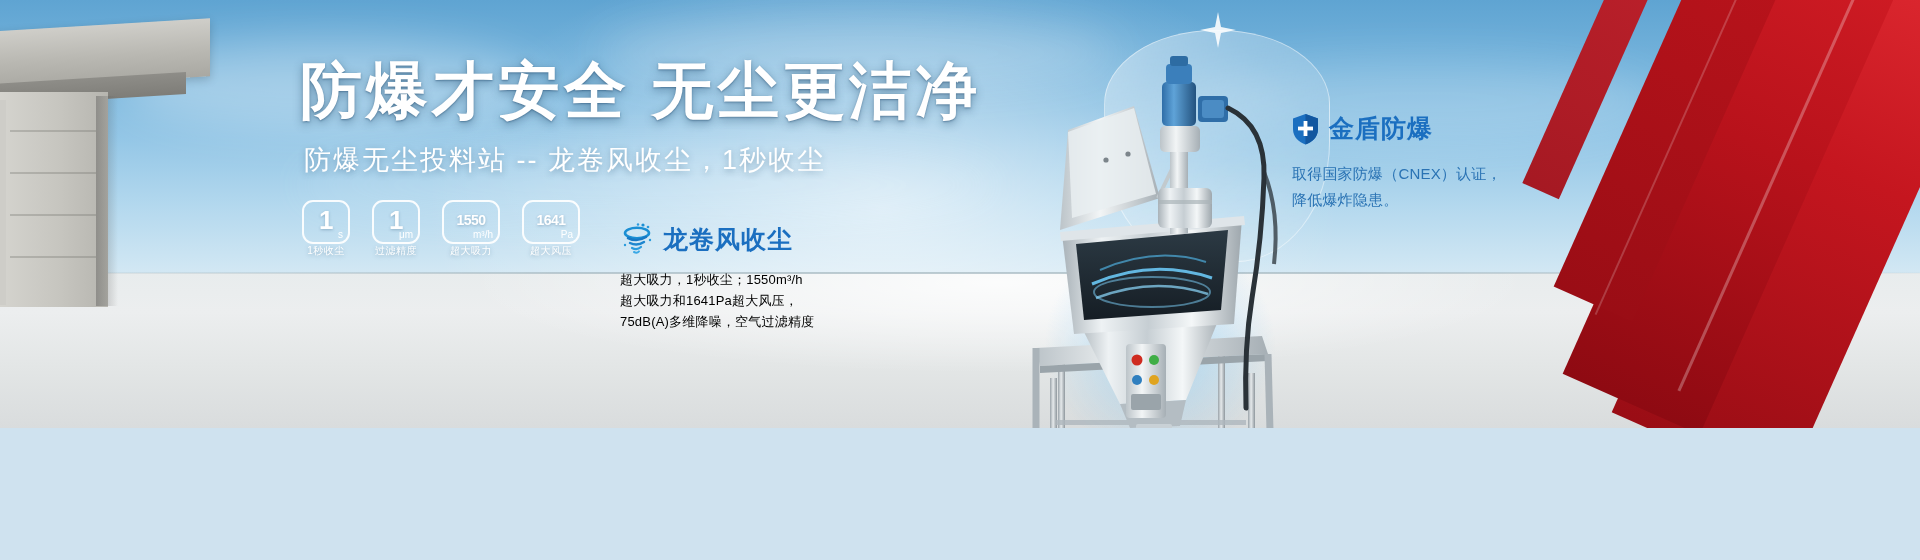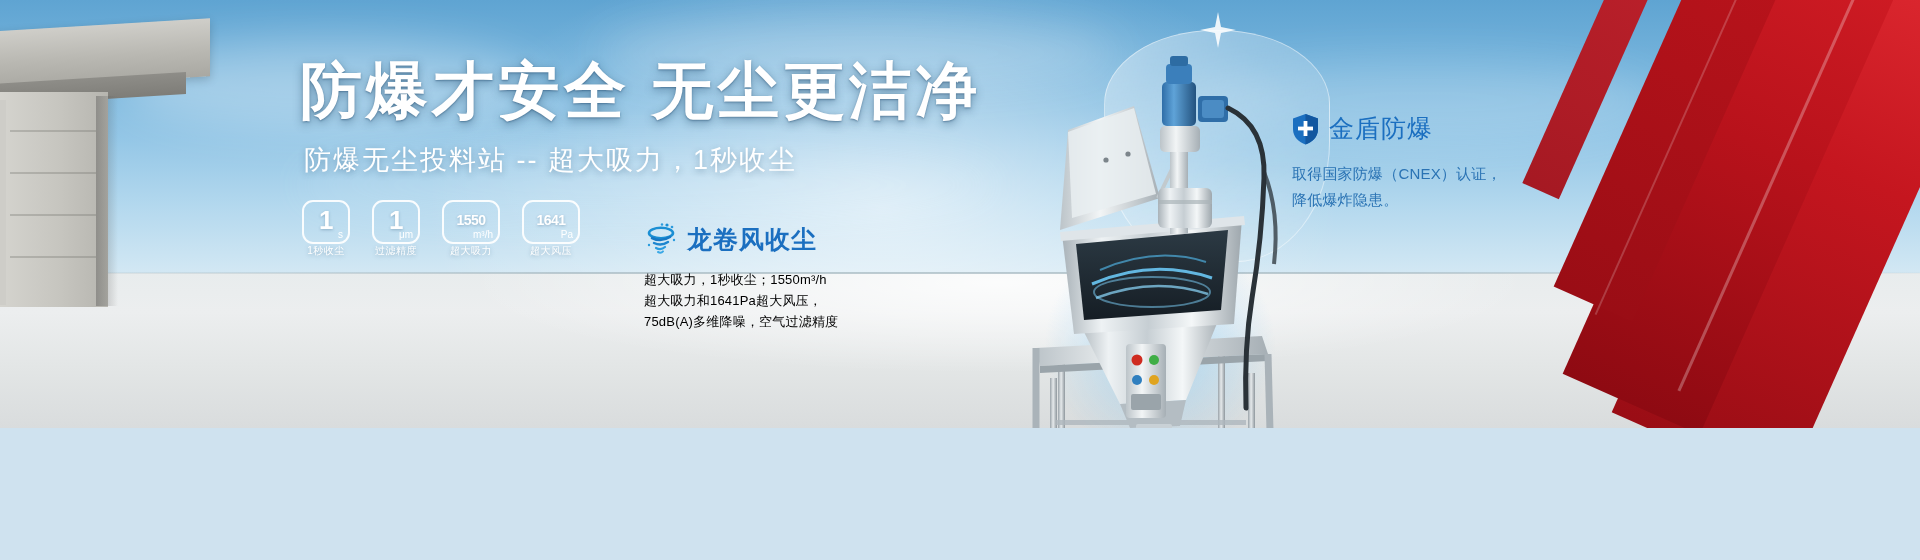--- a/index.html
+++ b/index.html
@@ -85,39 +85,39 @@
   .badge-num{ font-size:26px; font-weight:700; line-height:1; letter-spacing:-.5px;
     margin-top:-5px; text-shadow:0 1px 3px rgba(30,70,105,.3); }
   .badge-unit{ position:absolute; right:5px; bottom:2px; font-size:10px;
     line-height:1; color:#fff; font-weight:400; }
   .badge-label{ font-size:10px; color:#ffffff; white-space:nowrap;
     letter-spacing:.5px; text-shadow:0 1px 4px rgba(30,70,105,.35);}
   .badge.wide, .badge.wide .badge-box{ width:58px; }
   .badge.wide .badge-num{ font-size:14px; }
 
   
-  .tornado{ position:absolute; left:644px; top:222px; width:250px; }
+  .tornado{ position:absolute; left:620px; top:222px; width:250px; }
   .tornado-head{ display:flex; align-items:center; gap:9px; }
   .tornado-icon{ width:34px; height:34px; flex:0 0 34px; }
   .tornado-title{ font-size:25px; font-weight:700; color:#1b6fc0; letter-spacing:1px;
     white-space:nowrap; }
   .tornado-body{ margin-top:13px; font-size:13px; line-height:1.62; color:#000000;
     letter-spacing:.2px; }
 
   
   .shield-glass{ position:absolute; left:1104px; top:30px; width:226px; height:232px;
     background:linear-gradient(150deg, rgba(255,255,255,.42), rgba(255,255,255,.10) 55%, rgba(255,255,255,.02));
     border-radius:110px 110px 94px 94px / 74px 74px 120px 120px;
     border:1px solid rgba(255,255,255,.45);
     backdrop-filter:blur(1px);
   }
   .shield{ position:absolute; left:1292px; top:112px; width:320px; }
   .shield-head{ display:flex; align-items:center; gap:10px; }
   .shield-icon{ width:27px; height:32px; flex:0 0 27px; }
-  .shield-title{ font-size:25px; font-weight:400; color:#1b6fc0; letter-spacing:1px;
+  .shield-title{ font-size:25px; font-weight:700; color:#1b6fc0; letter-spacing:1px;
     white-space:nowrap; }
   .shield-body{ margin-top:16px; font-size:15px; line-height:1.72; color:#2a73b4;
     letter-spacing:.2px; }
   .shield-body div{ white-space:nowrap; }
 
   .sparkle{ position:absolute; left:1198px; top:10px; width:40px; height:40px; }
 
   
   .machine{ position:absolute; left:1010px; top:48px; width:310px; height:470px; }
   .machine svg{ display:block; width:100%; height:100%; }
@@ -287,21 +287,21 @@
       <circle cx="144" cy="332" r="5" fill="#e0a41f"></circle>
       <rect x="121" y="346" width="30" height="16" rx="2" fill="#9aa4aa"></rect>
 
       <path d="M26,300 L26,470" stroke="#aab3b9" stroke-width="7" fill="none"></path>
       <path d="M258,306 L262,460" stroke="#aab3b9" stroke-width="7" fill="none"></path>
     </svg>
   </div>
   <div class="mshadow"></div>
 
   <div class="headline">防爆才安全 无尘更洁净</div>
-  <div class="subhead">防爆无尘投料站 -- 超大吸力，1秒收尘</div>
+  <div class="subhead">防爆无尘投料站 -- 龙卷风收尘，1秒收尘</div>
 
   <div class="badges">
     <div class="badge">
       <div class="badge-box">
         <span class="badge-num">1</span>
         <span class="badge-unit">s</span>
       </div>
       <div class="badge-label">1秒收尘</div>
     </div>
     <div class="badge">

